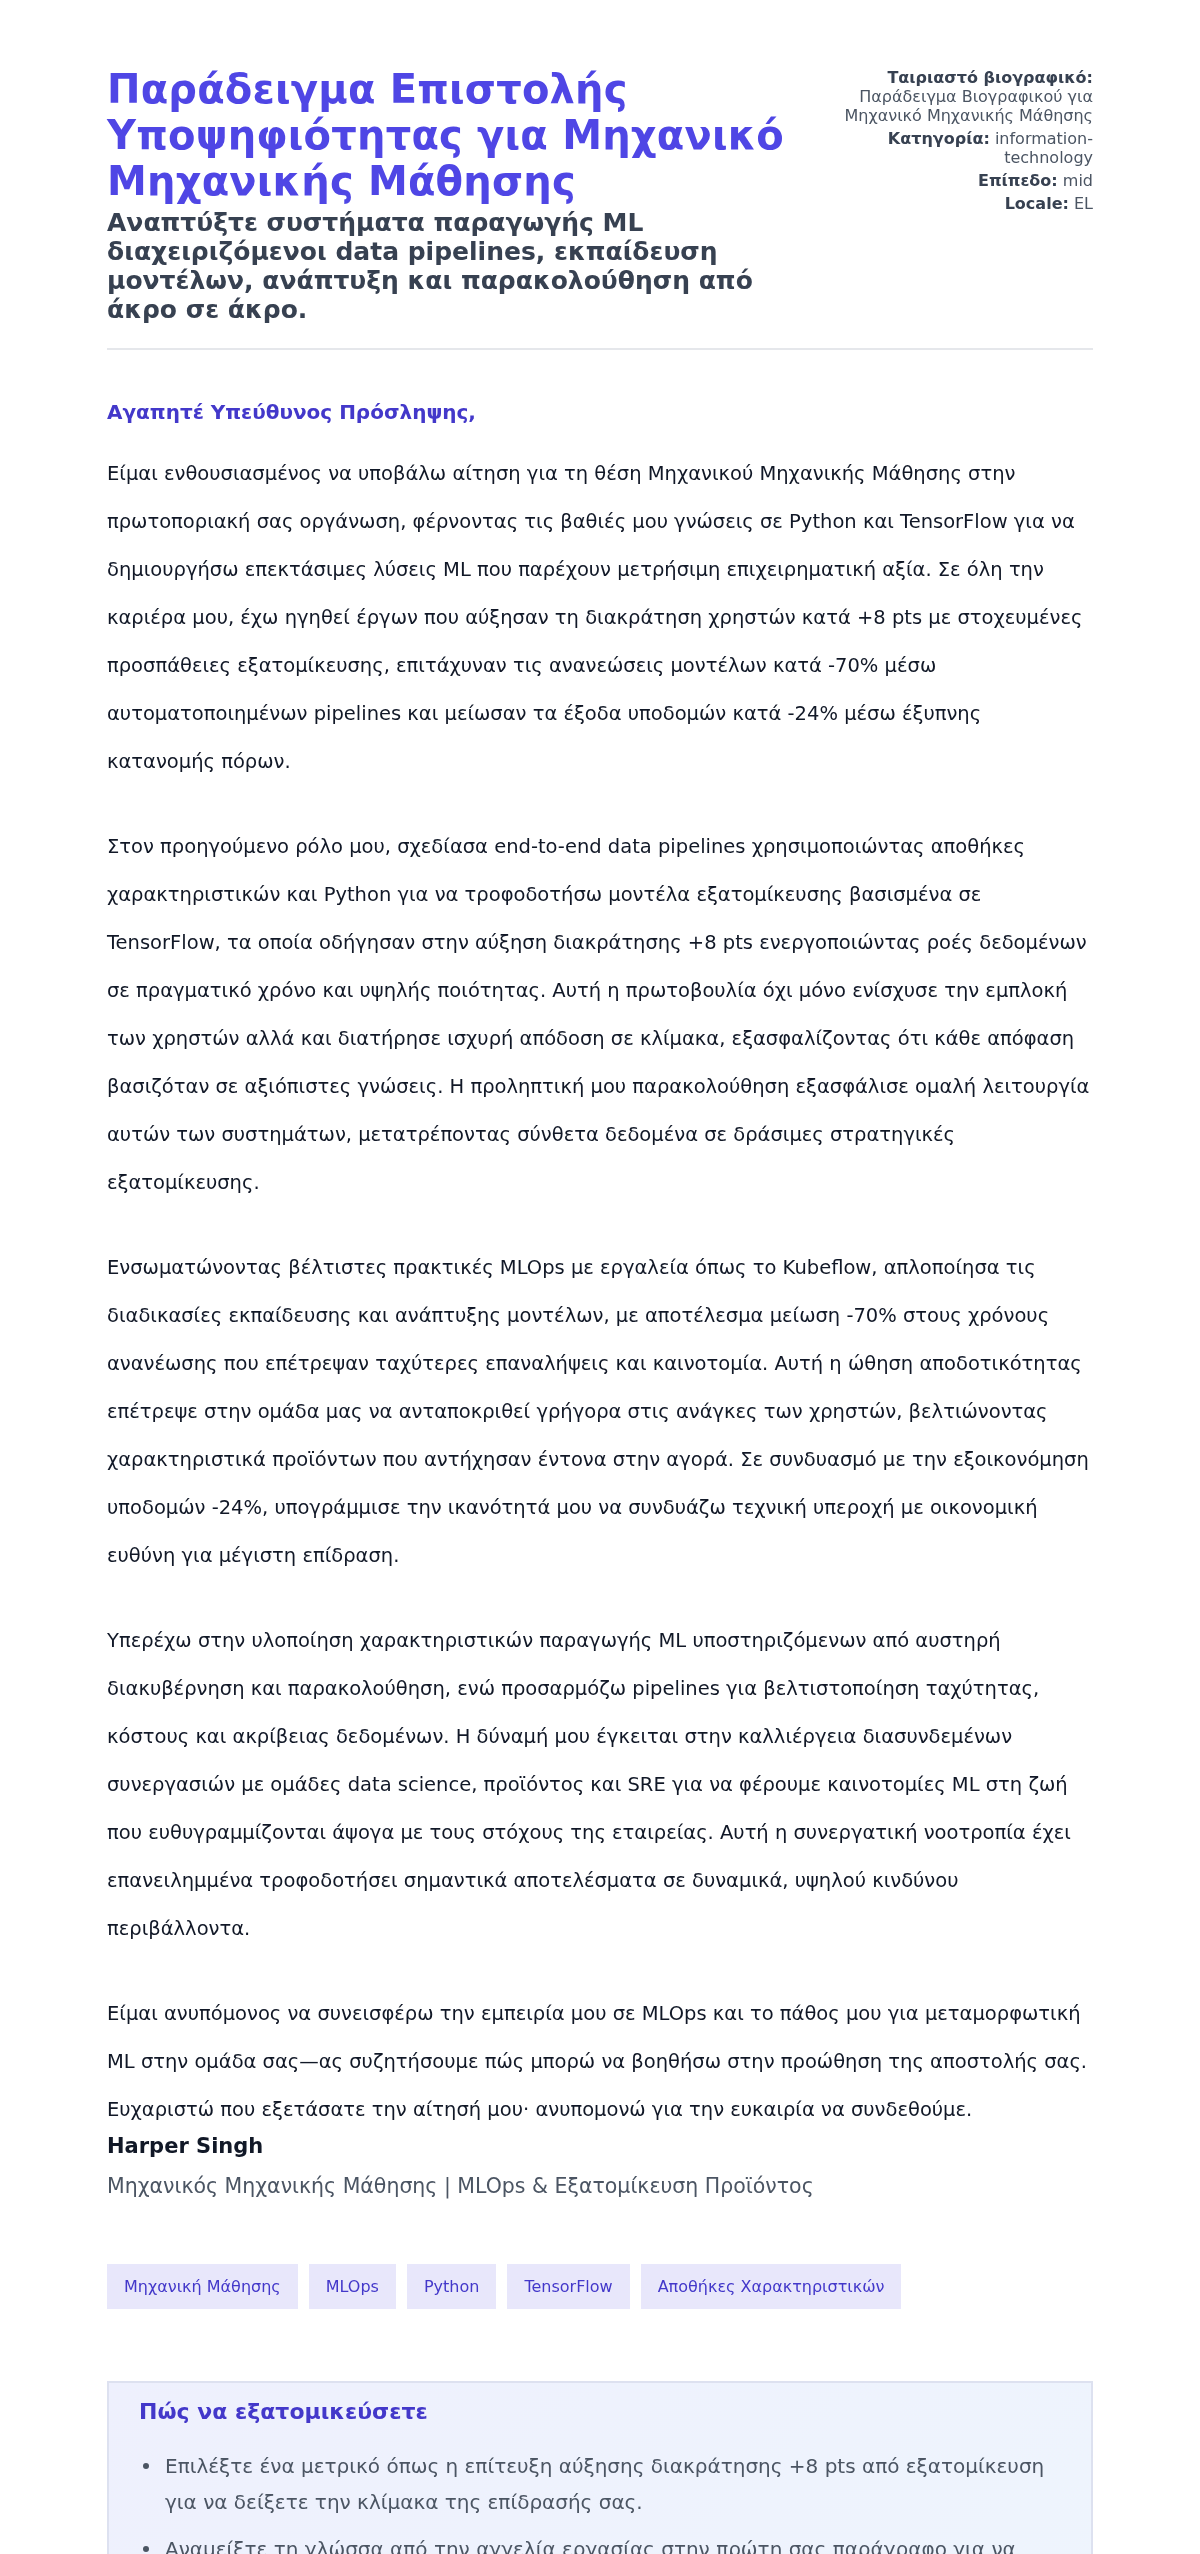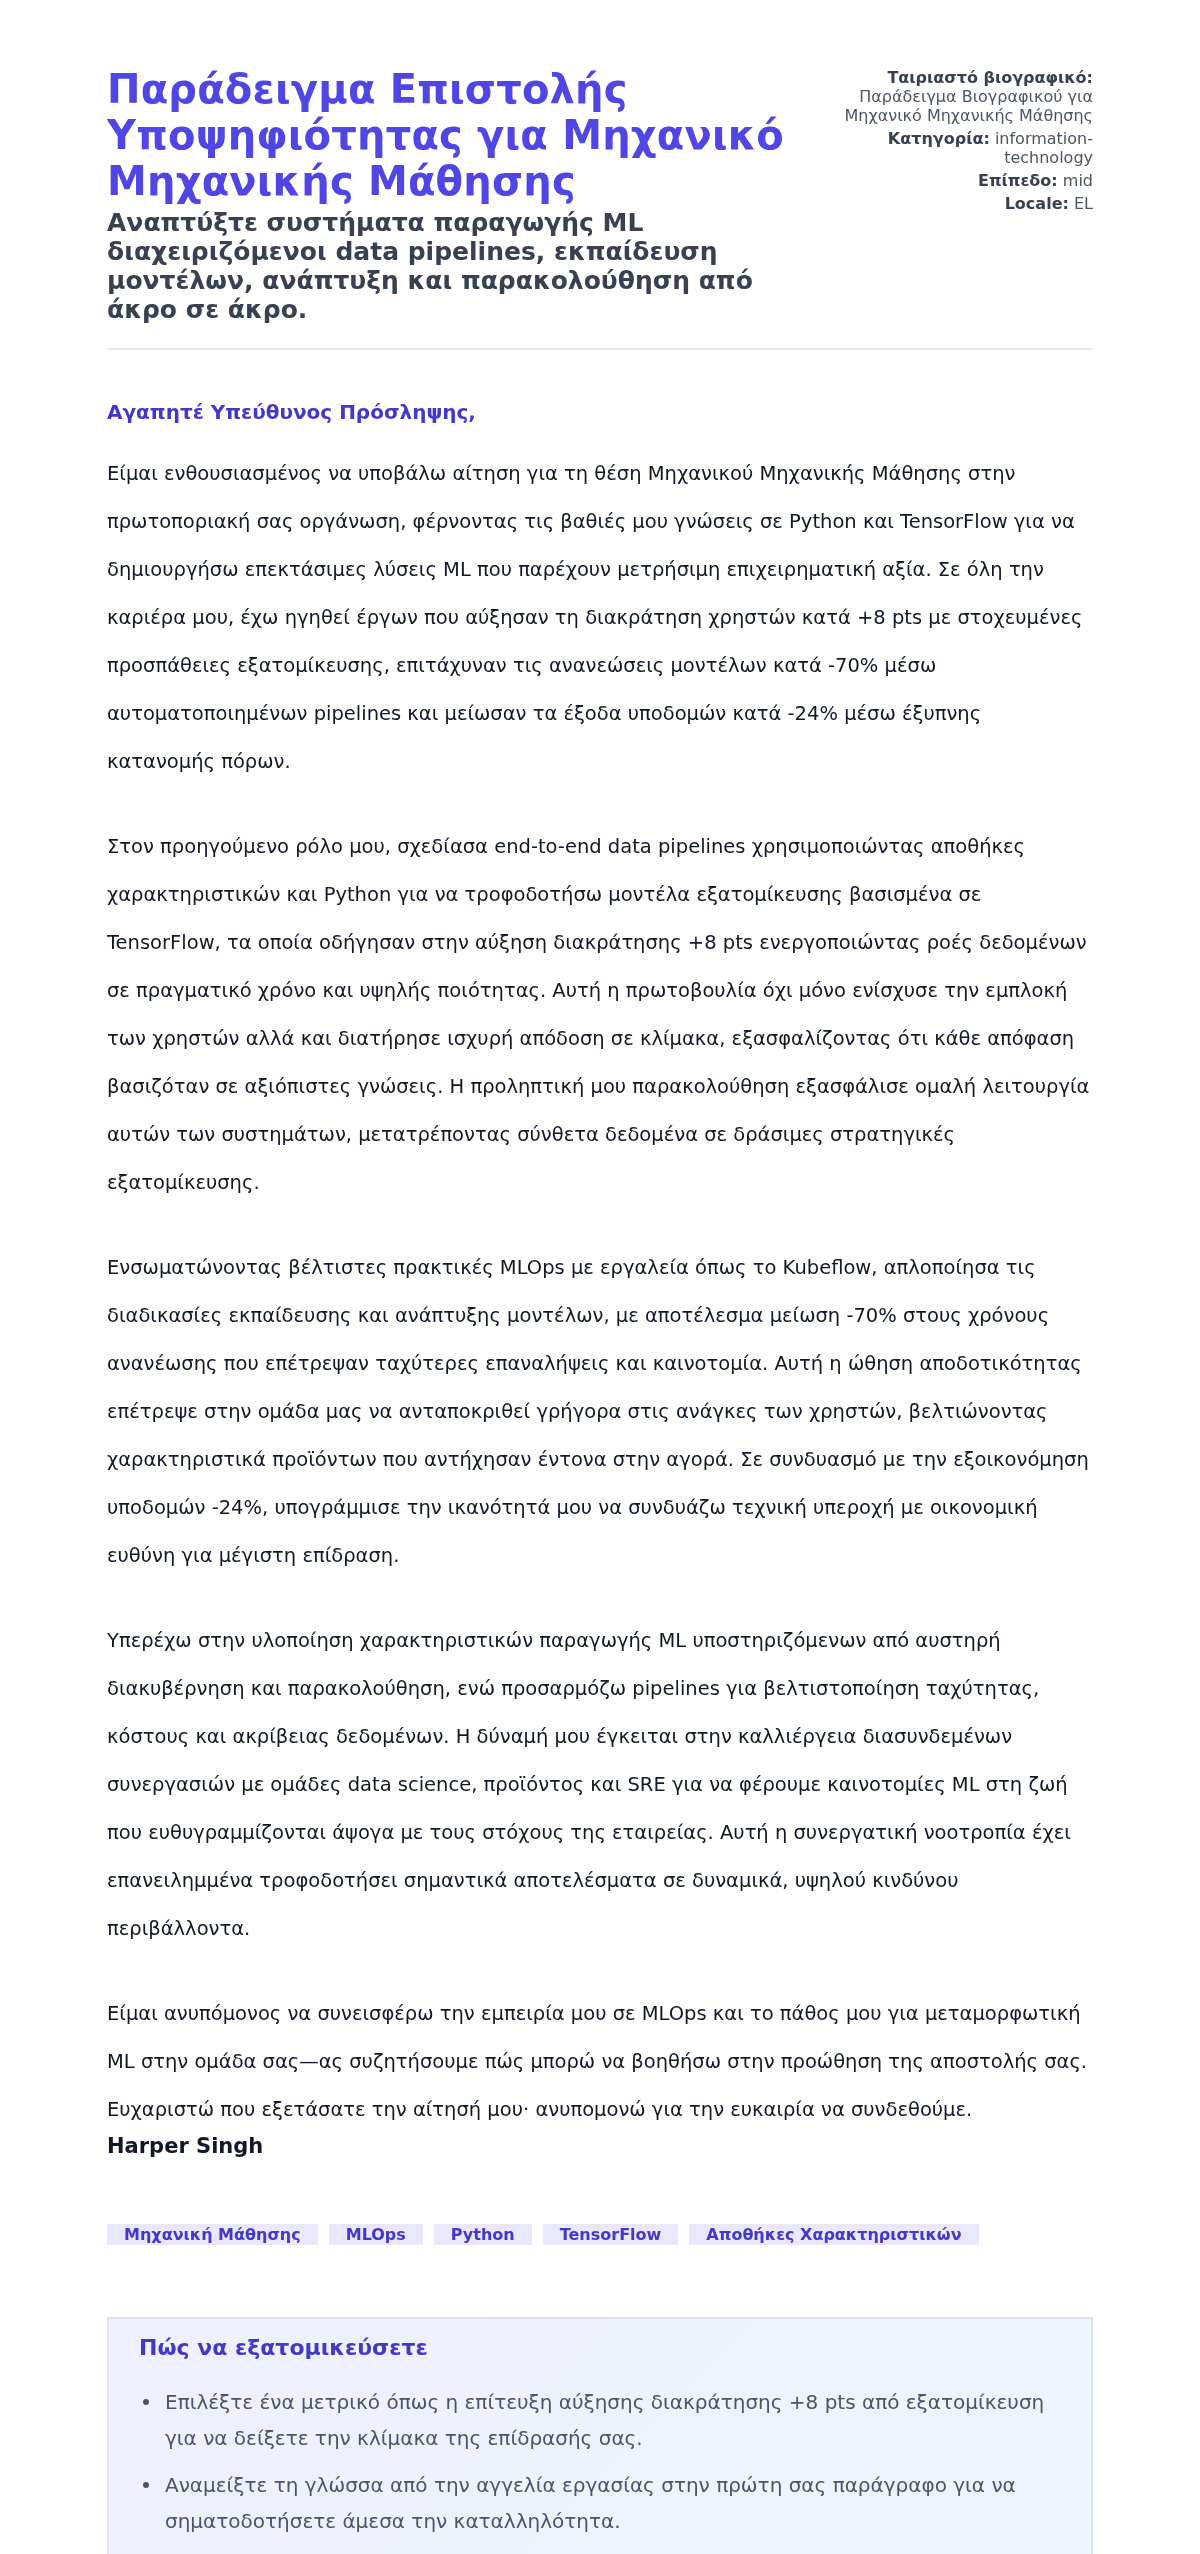--- a/index.html
+++ b/index.html
@@ -78,23 +78,22 @@
 
     .tags {
       display: flex;
       gap: 11px;
       margin-top: 66px;
     }
     .tag {
       background: #e8e7fb;
       color: #4338ca;
       font-size: 16px;
-      padding: 1px 17px;
+      padding: 13px 17px;
       line-height: 19px;
-      font-weight: bold;
     }
 
     .tips {
       margin-top: 72px;
       border: 2px solid #dde1f0;
       background: linear-gradient(135deg, #eef0fd 0%, #eef5fd 100%);
       padding: 16px 30px 32px 30px;
     }
     .tips-title {
       margin: 0;
@@ -160,20 +159,21 @@
     <p class="greeting">Αγαπητέ Υπεύθυνος Πρόσληψης,</p>
     <p class="body-paragraph">Είμαι ενθουσιασμένος να υποβάλω αίτηση για τη θέση Μηχανικού Μηχανικής Μάθησης στην πρωτοποριακή σας οργάνωση, φέρνοντας τις βαθιές μου γνώσεις σε Python και TensorFlow για να δημιουργήσω επεκτάσιμες λύσεις ML που παρέχουν μετρήσιμη επιχειρηματική αξία. Σε όλη την καριέρα μου, έχω ηγηθεί έργων που αύξησαν τη διακράτηση χρηστών κατά +8 pts με στοχευμένες προσπάθειες εξατομίκευσης, επιτάχυναν τις ανανεώσεις μοντέλων κατά -70% μέσω αυτοματοποιημένων pipelines και μείωσαν τα έξοδα υποδομών κατά -24% μέσω έξυπνης κατανομής πόρων.</p>
     <p class="body-paragraph">Στον προηγούμενο ρόλο μου, σχεδίασα end-to-end data pipelines χρησιμοποιώντας αποθήκες χαρακτηριστικών και Python για να τροφοδοτήσω μοντέλα εξατομίκευσης βασισμένα σε TensorFlow, τα οποία οδήγησαν στην αύξηση διακράτησης +8 pts ενεργοποιώντας ροές δεδομένων σε πραγματικό χρόνο και υψηλής ποιότητας. Αυτή η πρωτοβουλία όχι μόνο ενίσχυσε την εμπλοκή των χρηστών αλλά και διατήρησε ισχυρή απόδοση σε κλίμακα, εξασφαλίζοντας ότι κάθε απόφαση βασιζόταν σε αξιόπιστες γνώσεις. Η προληπτική μου παρακολούθηση εξασφάλισε ομαλή λειτουργία αυτών των συστημάτων, μετατρέποντας σύνθετα δεδομένα σε δράσιμες στρατηγικές εξατομίκευσης.</p>
     <p class="body-paragraph">Ενσωματώνοντας βέλτιστες πρακτικές MLOps με εργαλεία όπως το Kubeflow, απλοποίησα τις διαδικασίες εκπαίδευσης και ανάπτυξης μοντέλων, με αποτέλεσμα μείωση -70% στους χρόνους ανανέωσης που επέτρεψαν ταχύτερες επαναλήψεις και καινοτομία. Αυτή η ώθηση αποδοτικότητας επέτρεψε στην ομάδα μας να ανταποκριθεί γρήγορα στις ανάγκες των χρηστών, βελτιώνοντας χαρακτηριστικά προϊόντων που αντήχησαν έντονα στην αγορά. Σε συνδυασμό με την εξοικονόμηση υποδομών -24%, υπογράμμισε την ικανότητά μου να συνδυάζω τεχνική υπεροχή με οικονομική ευθύνη για μέγιστη επίδραση.</p>
     <p class="body-paragraph">Υπερέχω στην υλοποίηση χαρακτηριστικών παραγωγής ML υποστηριζόμενων από αυστηρή διακυβέρνηση και παρακολούθηση, ενώ προσαρμόζω pipelines για βελτιστοποίηση ταχύτητας, κόστους και ακρίβειας δεδομένων. Η δύναμή μου έγκειται στην καλλιέργεια διασυνδεμένων συνεργασιών με ομάδες data science, προϊόντος και SRE για να φέρουμε καινοτομίες ML στη ζωή που ευθυγραμμίζονται άψογα με τους στόχους της εταιρείας. Αυτή η συνεργατική νοοτροπία έχει επανειλημμένα τροφοδοτήσει σημαντικά αποτελέσματα σε δυναμικά, υψηλού κινδύνου περιβάλλοντα.</p>
     <p class="body-paragraph">Είμαι ανυπόμονος να συνεισφέρω την εμπειρία μου σε MLOps και το πάθος μου για μεταμορφωτική ML στην ομάδα σας—ας συζητήσουμε πώς μπορώ να βοηθήσω στην προώθηση της αποστολής σας. Ευχαριστώ που εξετάσατε την αίτησή μου· ανυπομονώ για την ευκαιρία να συνδεθούμε.</p>
   </section>
 
   <section class="signature">
     <p class="sig-name">Harper Singh</p>
+    <p class="sig-title">Μηχανικός Μηχανικής Μάθησης | MLOps &amp; Εξατομίκευση Προϊόντος</p>
   </section>
 
   <div class="tags">
     <span class="tag">Μηχανική Μάθησης</span>
     <span class="tag">MLOps</span>
     <span class="tag">Python</span>
     <span class="tag">TensorFlow</span>
     <span class="tag">Αποθήκες Χαρακτηριστικών</span>
   </div>
 

